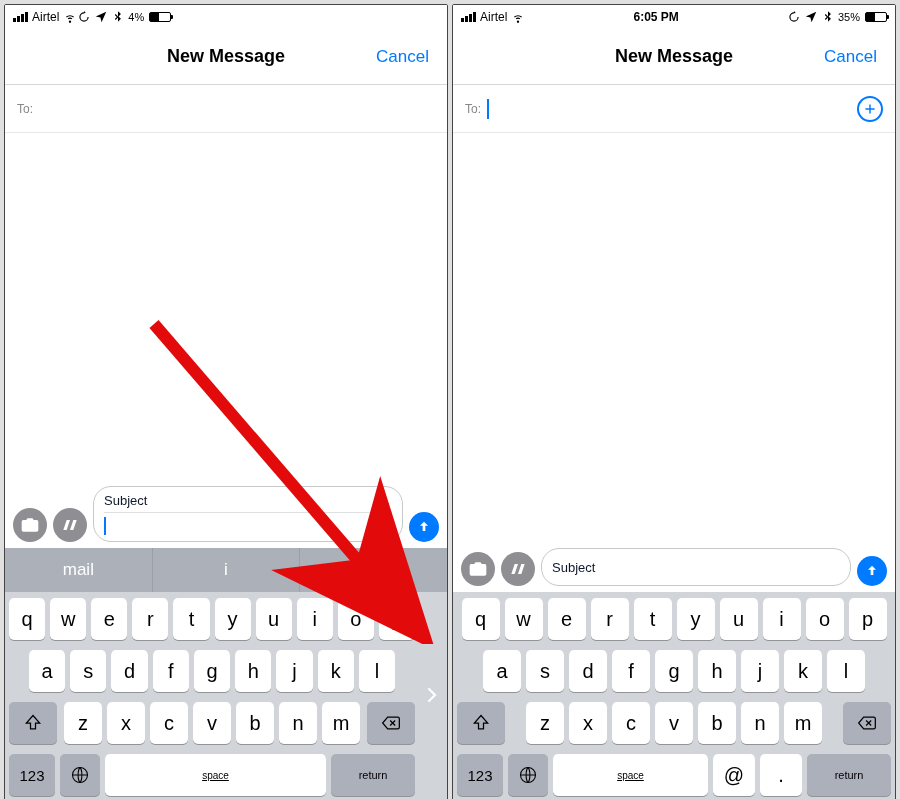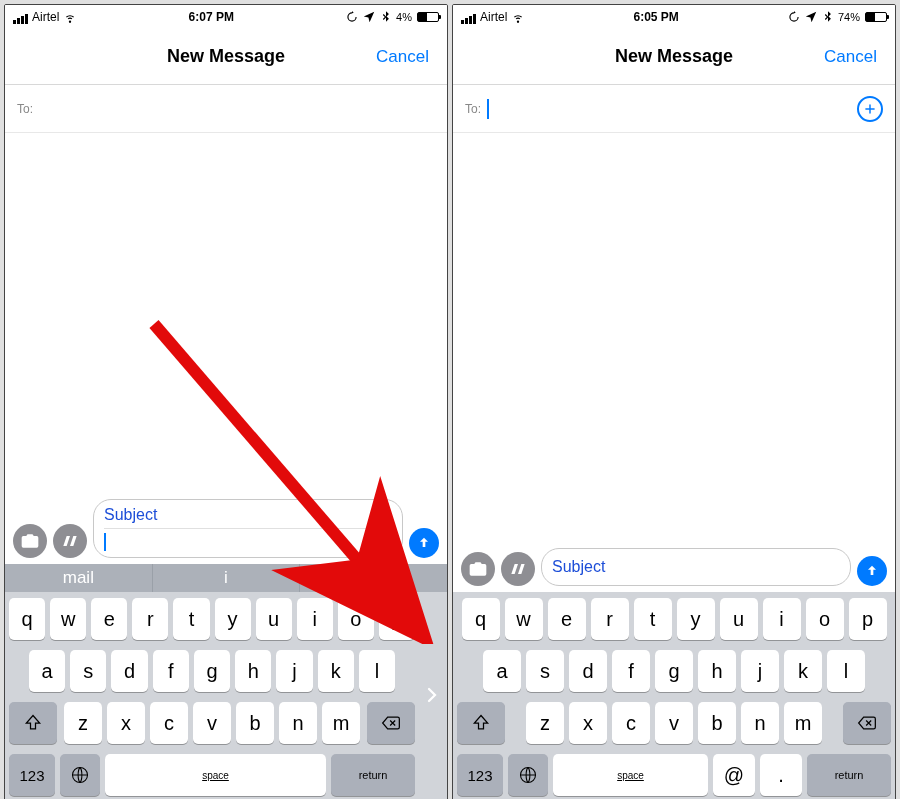--- a/index.html
+++ b/index.html
@@ -32,21 +32,21 @@
   .status-bar {
     height: 24px;
     display: flex;
     align-items: center;
     padding: 0 8px;
     font-size: 12px;
     font-weight: 500;
     color: #000;
     background: #fff;
   }
-  .status-left { display: flex; align-items: flex-end; gap: 4px; }
+  .status-left { display: flex; align-items: center; gap: 4px; }
   .status-center { flex: 1; text-align: center; font-weight:600; }
   .status-right { display: flex; align-items: center; gap: 3px; font-size:11px; }
   .signal-bars { display:flex; align-items:flex-end; gap:1px; }
   .signal-bars span { width:3px; background:#000; }
   .signal-bars span:nth-child(1){height:4px;}
   .signal-bars span:nth-child(2){height:6px;}
   .signal-bars span:nth-child(3){height:8px;}
   .signal-bars span:nth-child(4){height:10px;}
   .wifi-icon, .misc-icon { width:14px; height:14px; }
   .battery {
@@ -107,33 +107,33 @@
   }
   .round-btn.gray { background:#8e8e93; }
   .round-btn svg { width:20px; height:20px; fill:#fff; }
   .subject-box {
     flex:1; background:#fff; border:1px solid #c8c8c8; border-radius:18px;
     padding:6px 10px;
     display:flex; flex-direction:column;
     min-height:48px;
   }
   .subject-box.small { min-height:38px; flex-direction:row; align-items:center; }
-  .subject-label { color:#1d4ed8; font-size:16px; margin-bottom:4px; }
+  .subject-label { color:#0f172a; font-size:13px; margin-bottom:4px; }
   .subject-divider { height:1px; background:#e0e0e0; margin-bottom:4px; }
   .subject-cursor {
     width:2px; height:18px; background:#007aff;
   }
   .send-btn {
     width:30px; height:30px; border-radius:15px; background:#007aff;
     display:flex; align-items:center; justify-content:center;
   }
   .send-btn svg { width:16px; height:16px; fill:#fff; }
   
   .suggest-bar {
-    height:28px; background:#acb1b9; display:flex;
+    height:44px; background:#acb1b9; display:flex;
   }
   .suggest-cell {
     flex:1; display:flex; align-items:center; justify-content:center;
     color:#fff; font-size:17px;
     border-right:1px solid #9aa0a8;
   }
   .suggest-cell:last-child{border-right:none;}
   
   .keyboard {
     background:#d1d4d9; padding:6px 4px 6px 4px;
@@ -189,21 +189,20 @@
             <span></span>
             <span></span>
             <span></span>
             <span></span>
           </div>
         <span>Airtel</span>
         <svg class="wifi-icon" viewBox="0 0 24 24">
             <path fill="#000" d="M12 18a2 2 0 100 4 2 2 0 000-4zm-4-3.5a6 6 0 018 0l-1.5 1.5a4 4 0 00-5 0zm-3-3a10.5 10.5 0 0114 0l-1.5 1.5a8.5 8.5 0 00-11 0z"></path>
           </svg>
       </div>
-      <div class="status-center">6:07 PM</div>
       <div class="status-right">
         <svg class="misc-icon" viewBox="0 0 24 24">
             <path fill="#000" d="M12 4a8 8 0 108 8h-2a6 6 0 11-6-6V4zM12 2v4l3-2z"></path>
           </svg>
         <svg class="misc-icon" viewBox="0 0 24 24">
             <path fill="#000" d="M3 11l18-8-8 18-2-8z"></path>
           </svg>
         <svg class="misc-icon" viewBox="0 0 24 24">
             <path fill="#000" d="M12 2l5 5-4 4 4 4-5 5V13l-4 4-1.5-1.5L10 12 6.5 8.5 8 7l4 4V2z"></path>
           </svg>
@@ -338,21 +337,21 @@
       <div class="status-right">
         <svg class="misc-icon" viewBox="0 0 24 24">
             <path fill="#000" d="M12 4a8 8 0 108 8h-2a6 6 0 11-6-6V4zM12 2v4l3-2z"></path>
           </svg>
         <svg class="misc-icon" viewBox="0 0 24 24">
             <path fill="#000" d="M3 11l18-8-8 18-2-8z"></path>
           </svg>
         <svg class="misc-icon" viewBox="0 0 24 24">
             <path fill="#000" d="M12 2l5 5-4 4 4 4-5 5V13l-4 4-1.5-1.5L10 12 6.5 8.5 8 7l4 4V2z"></path>
           </svg>
-        <span>74%</span>
+        <span>35%</span>
         <div class="battery">
             <div class="battery-fill" style="width:43%"></div>
           </div>
       </div>
     </div>
 
     <div class="nav-header">
       <div class="nav-title">New Message</div>
       <div class="nav-cancel">Cancel</div>
     </div>

